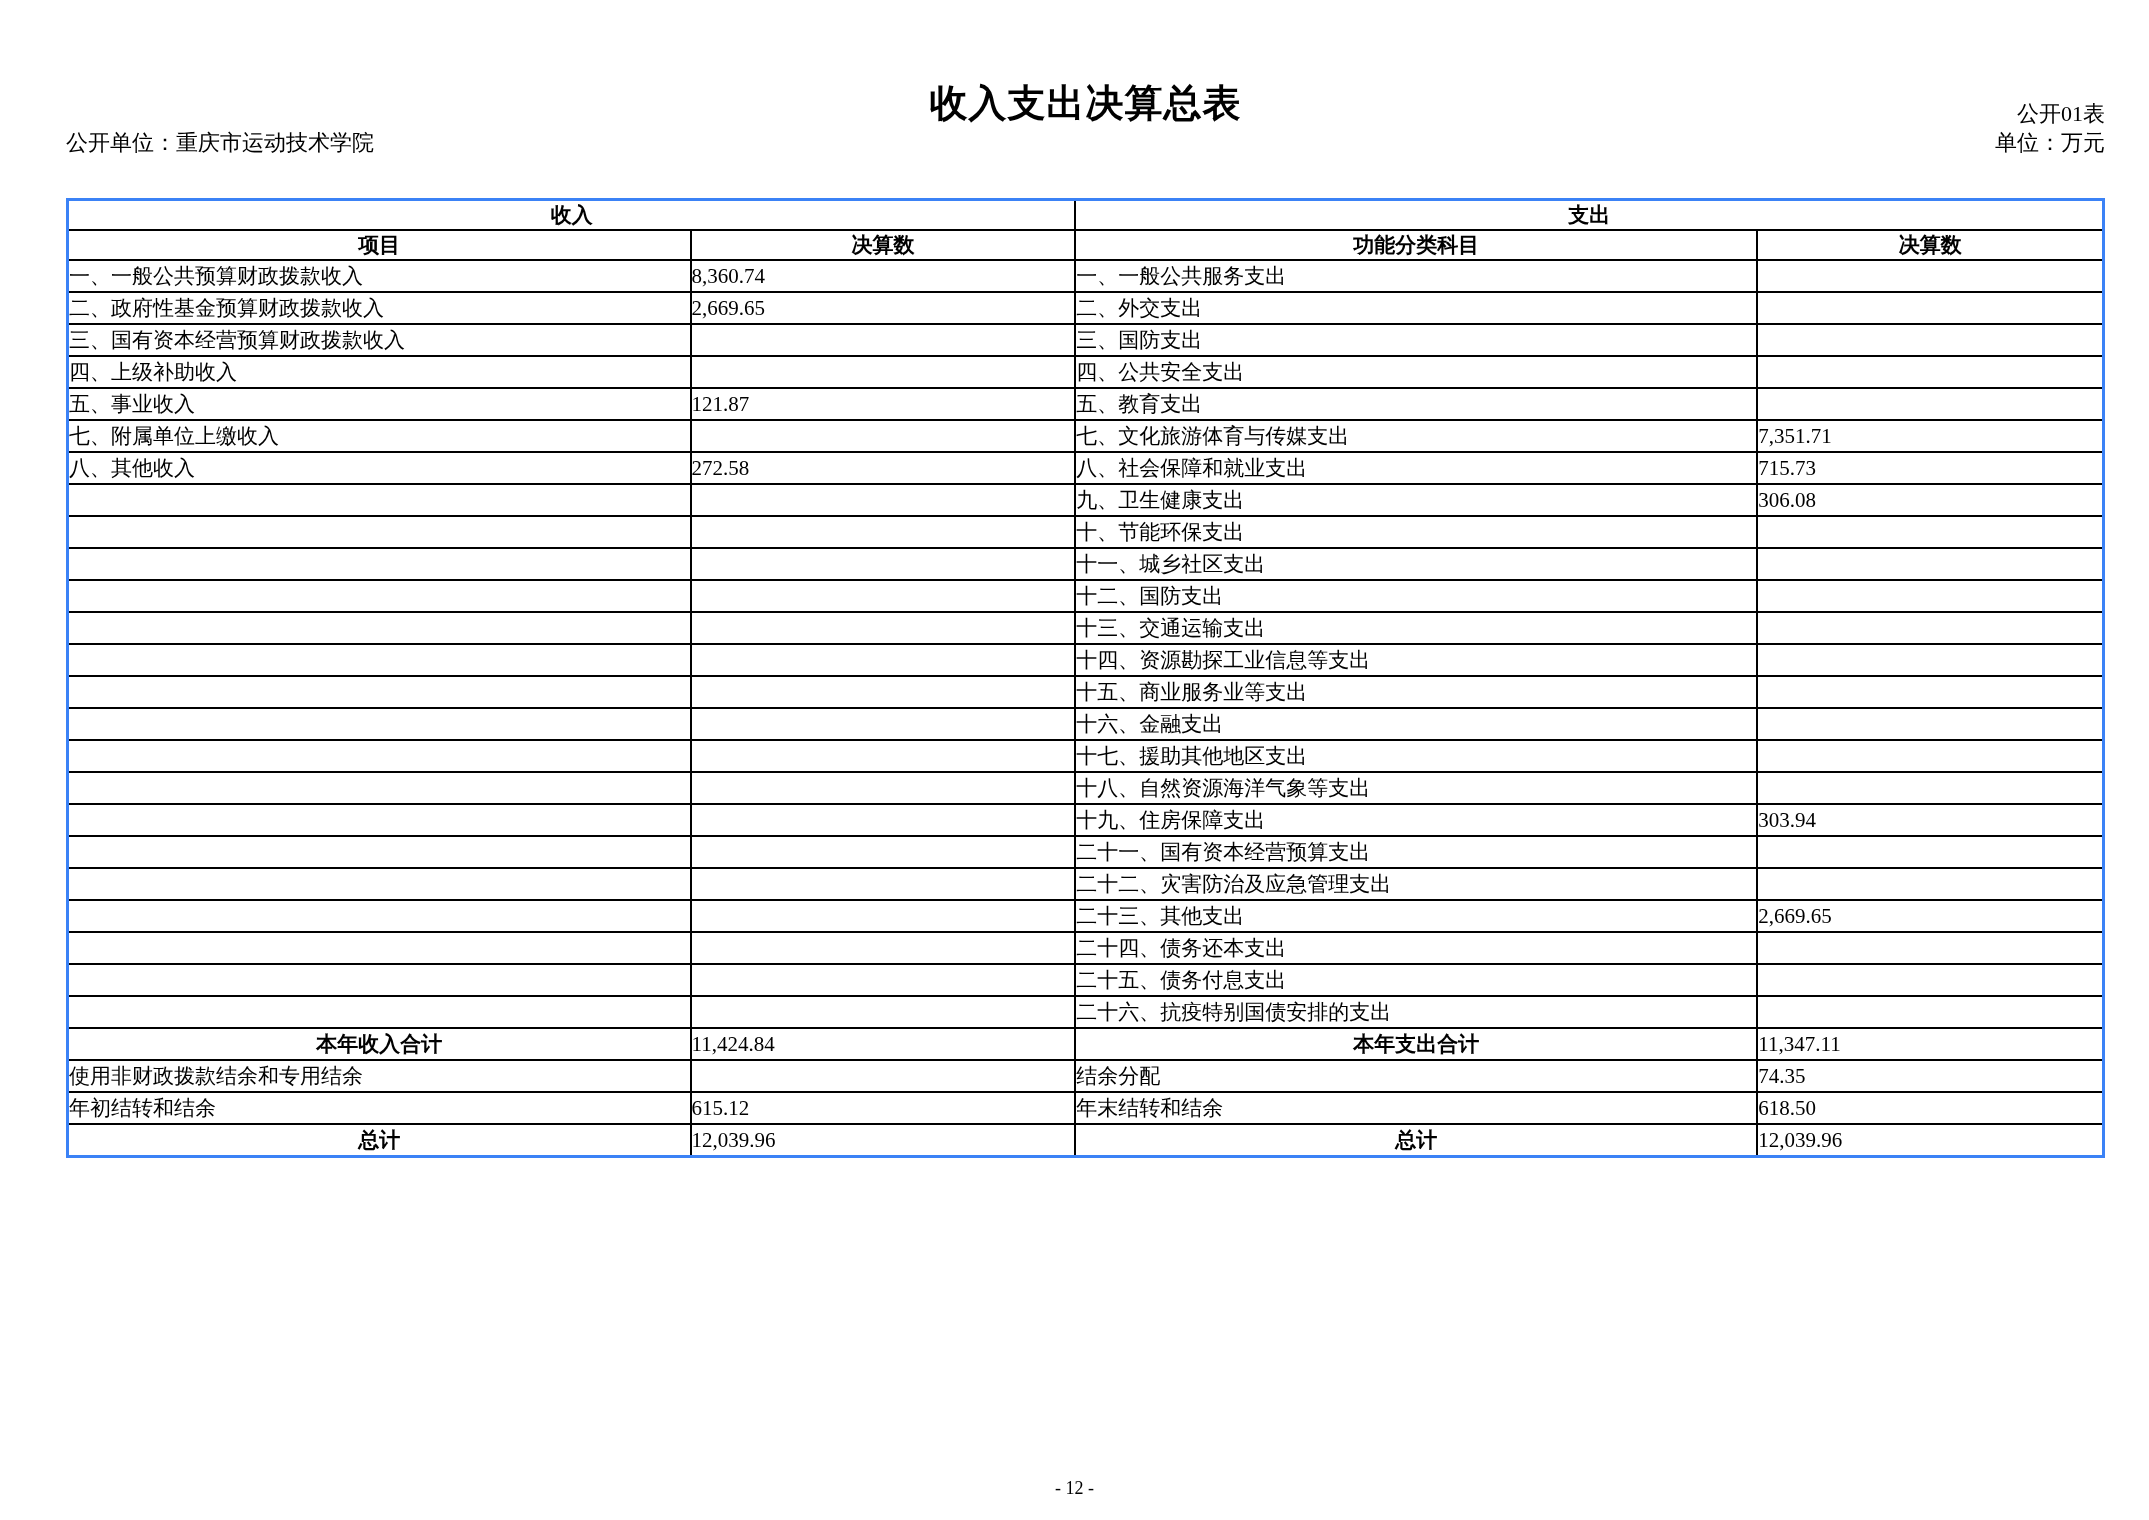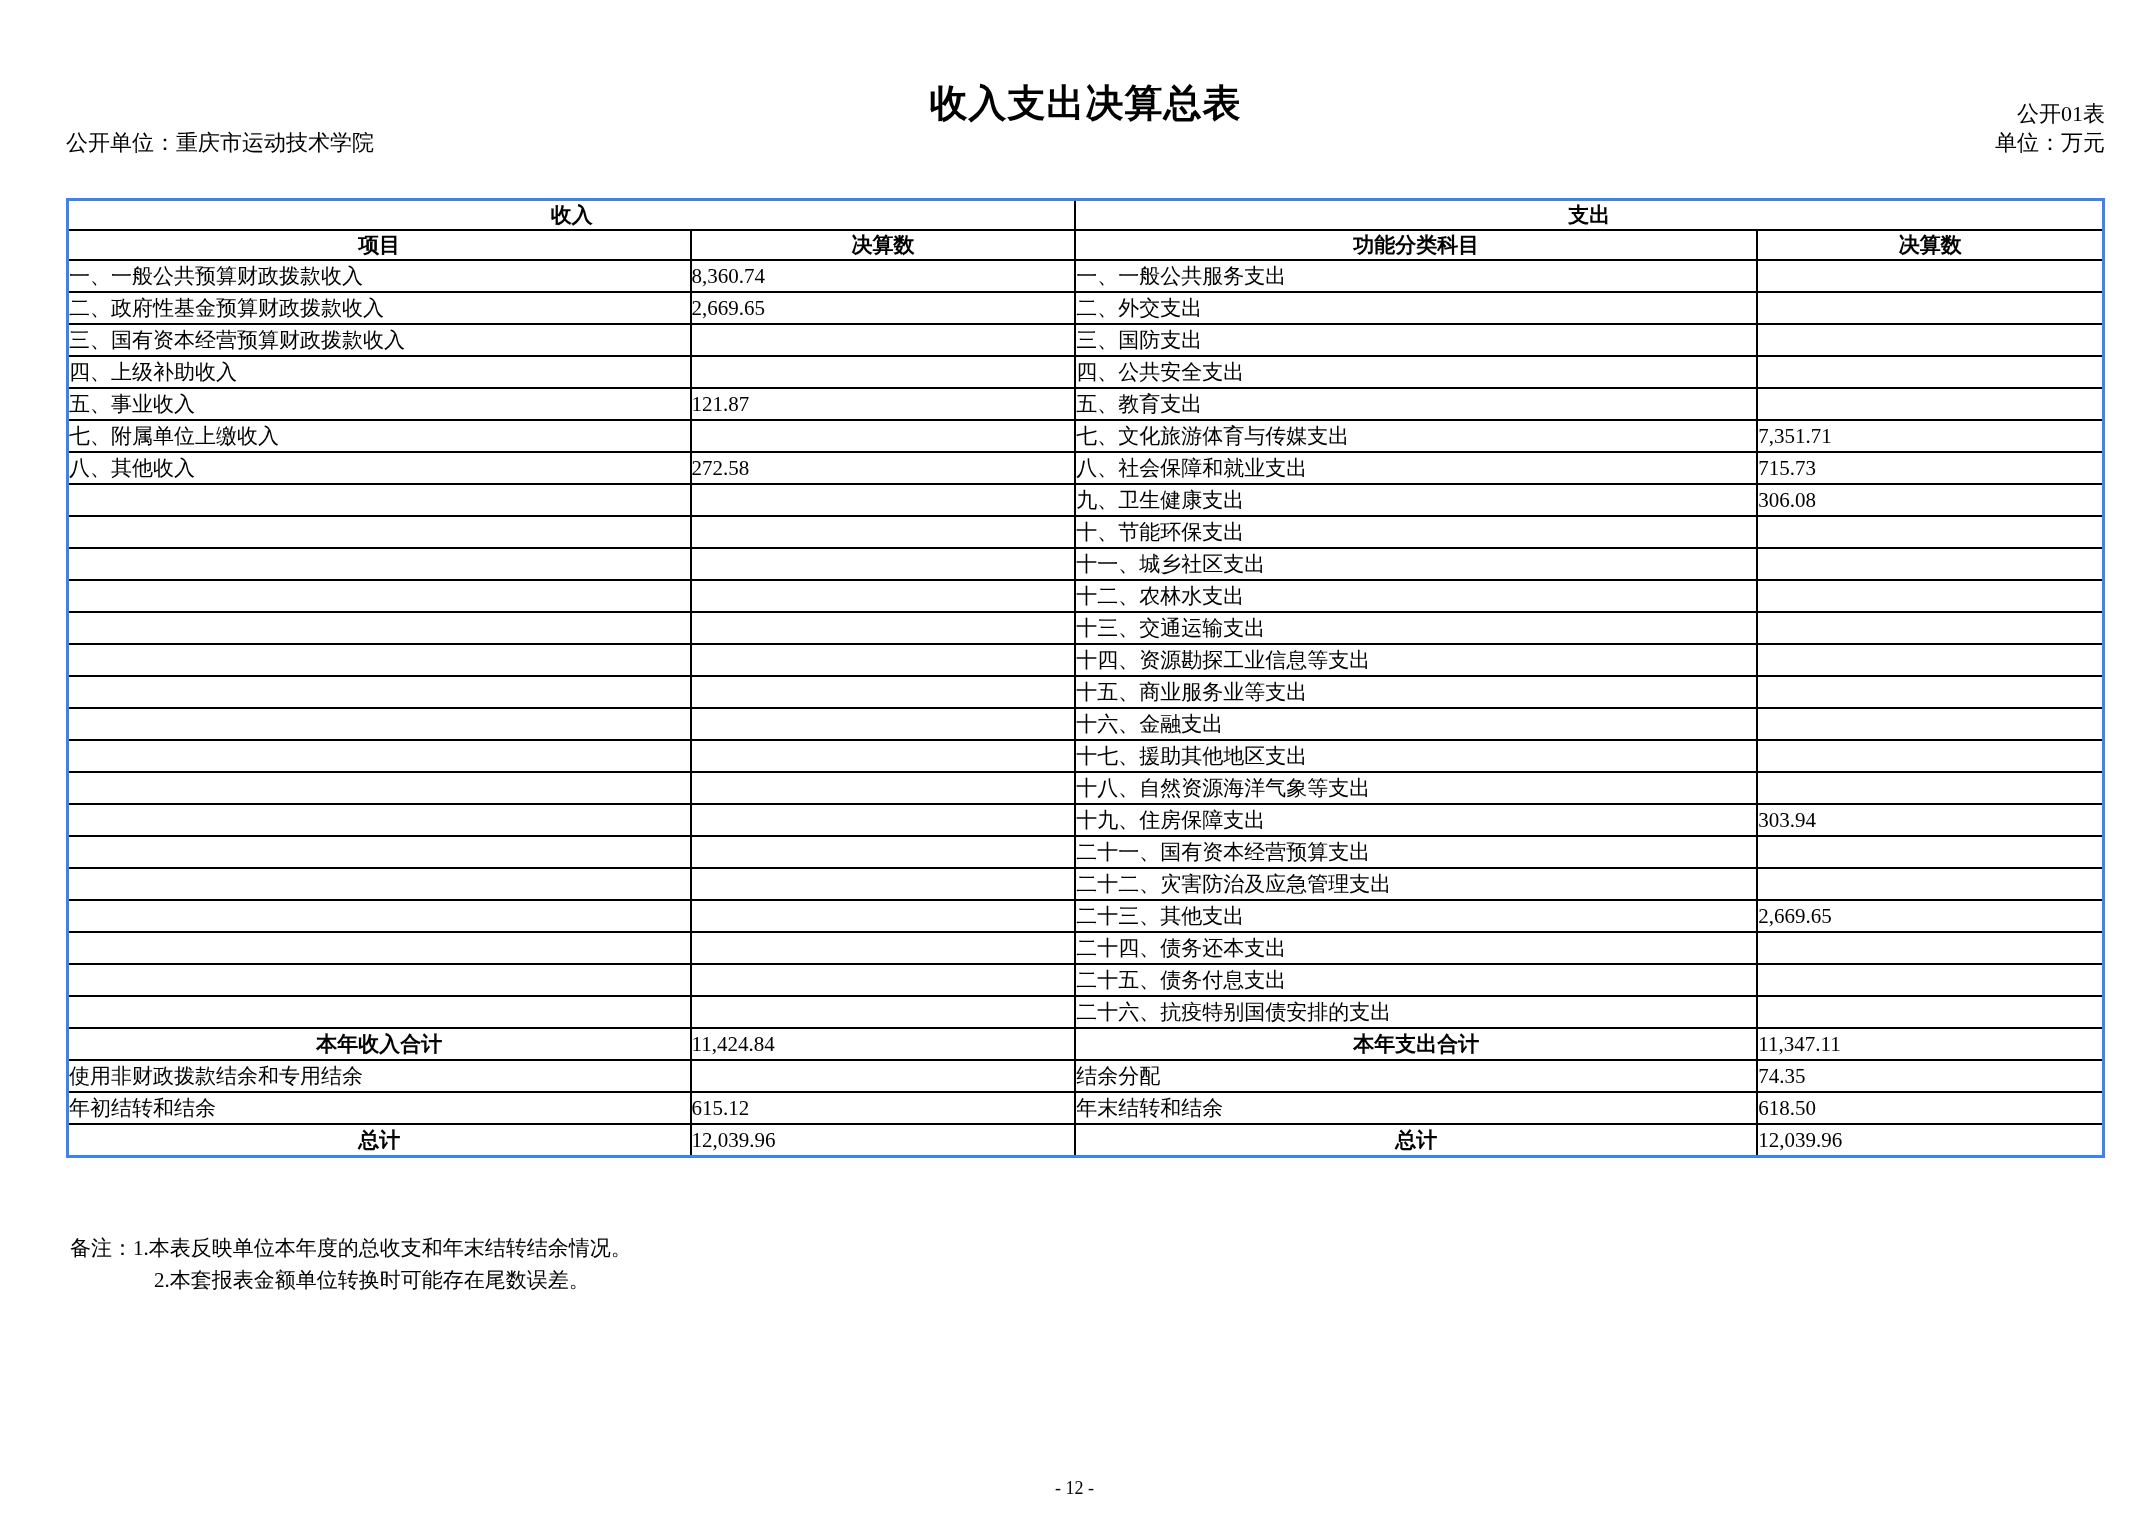--- a/index.html
+++ b/index.html
@@ -203,21 +203,21 @@
   <tr>
     <td class="cell-item"></td>
     <td class="cell-num"></td>
     <td class="cell-item">十一、城乡社区支出</td>
     <td class="cell-num"></td>
   </tr>
 
   <tr>
     <td class="cell-item"></td>
     <td class="cell-num"></td>
-    <td class="cell-item">十二、农林水支出</td>
+    <td class="cell-item">十二、国防支出</td>
     <td class="cell-num"></td>
   </tr>
 
   <tr>
     <td class="cell-item"></td>
     <td class="cell-num"></td>
     <td class="cell-item">十三、交通运输支出</td>
     <td class="cell-num"></td>
   </tr>
 
@@ -329,20 +329,16 @@
 
   <tr>
     <td class="cell-item em">总计</td>
     <td class="cell-num">12,039.96</td>
     <td class="cell-item em">总计</td>
     <td class="cell-num">12,039.96</td>
   </tr>
 </tbody>
   </table>
 
-  <div class="notes">
-    <div>备注：1.本表反映单位本年度的总收支和年末结转结余情况。</div>
-    <div class="note-indent">2.本套报表金额单位转换时可能存在尾数误差。</div>
-  </div>
 
   <div class="page-number">- 12 -</div>
 
 </div>
 
 </body></html>

